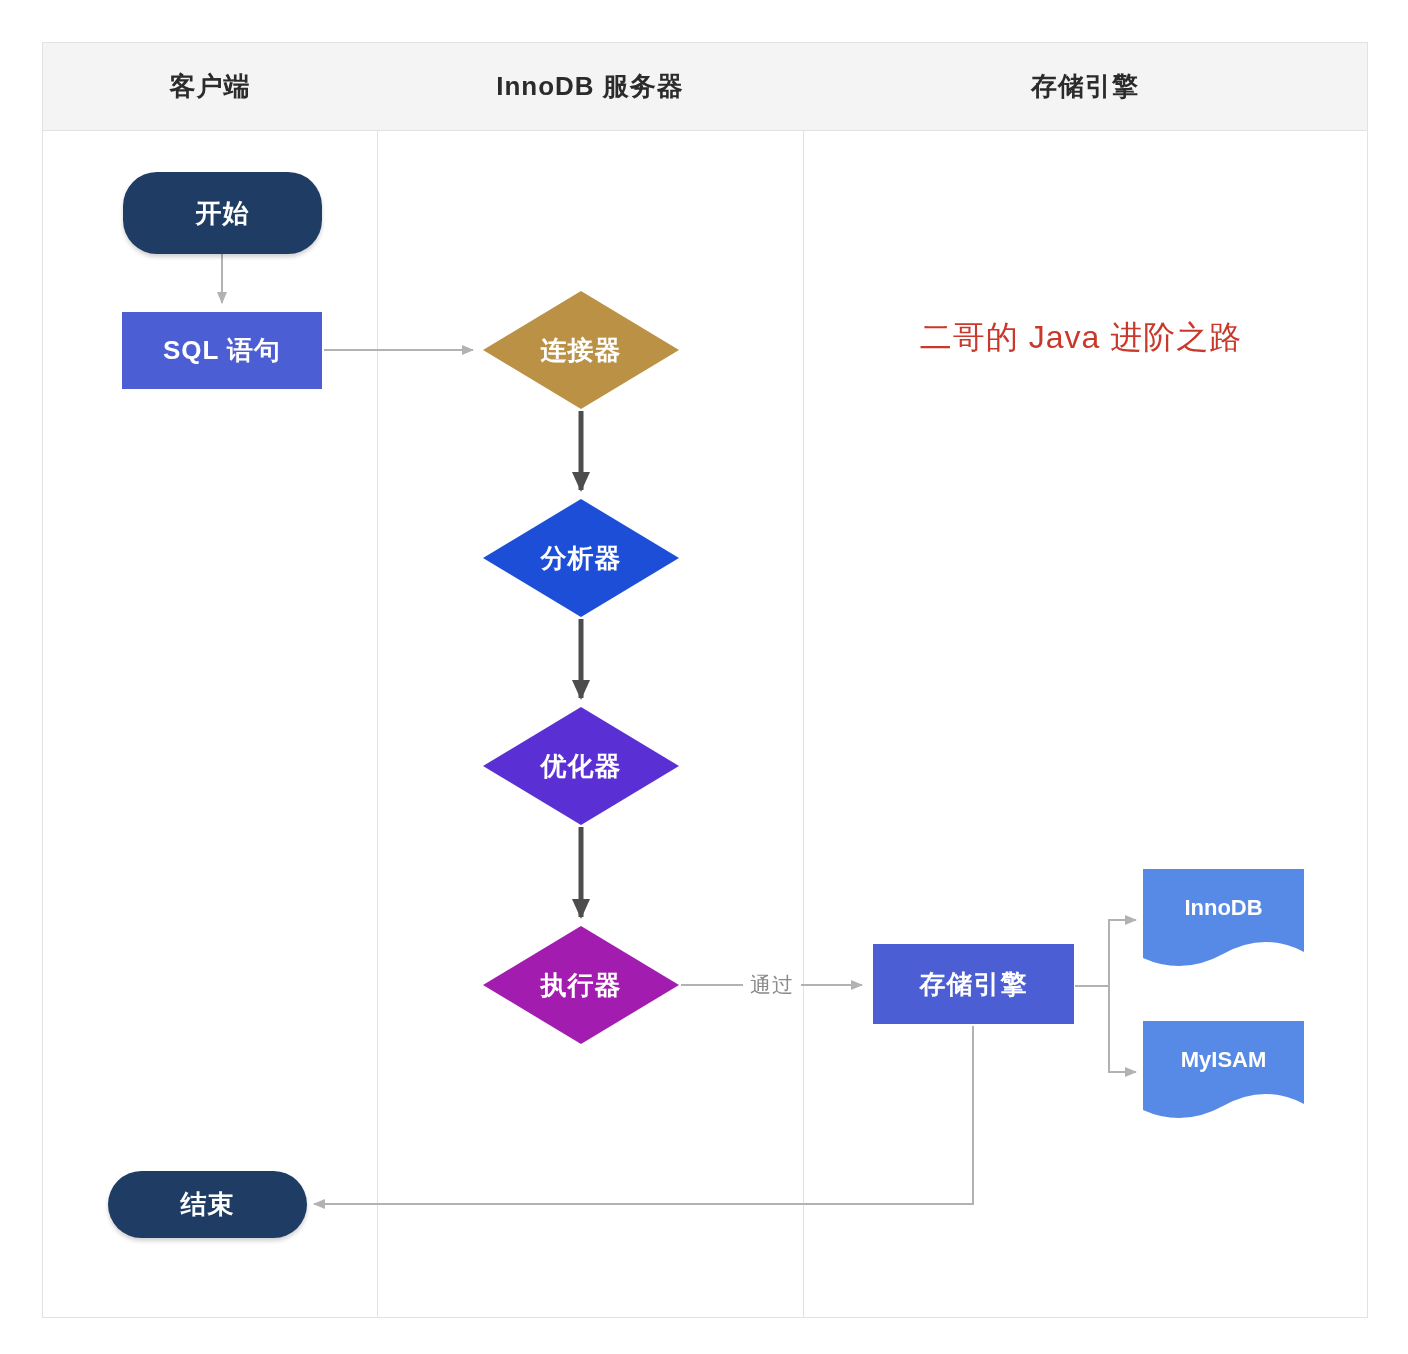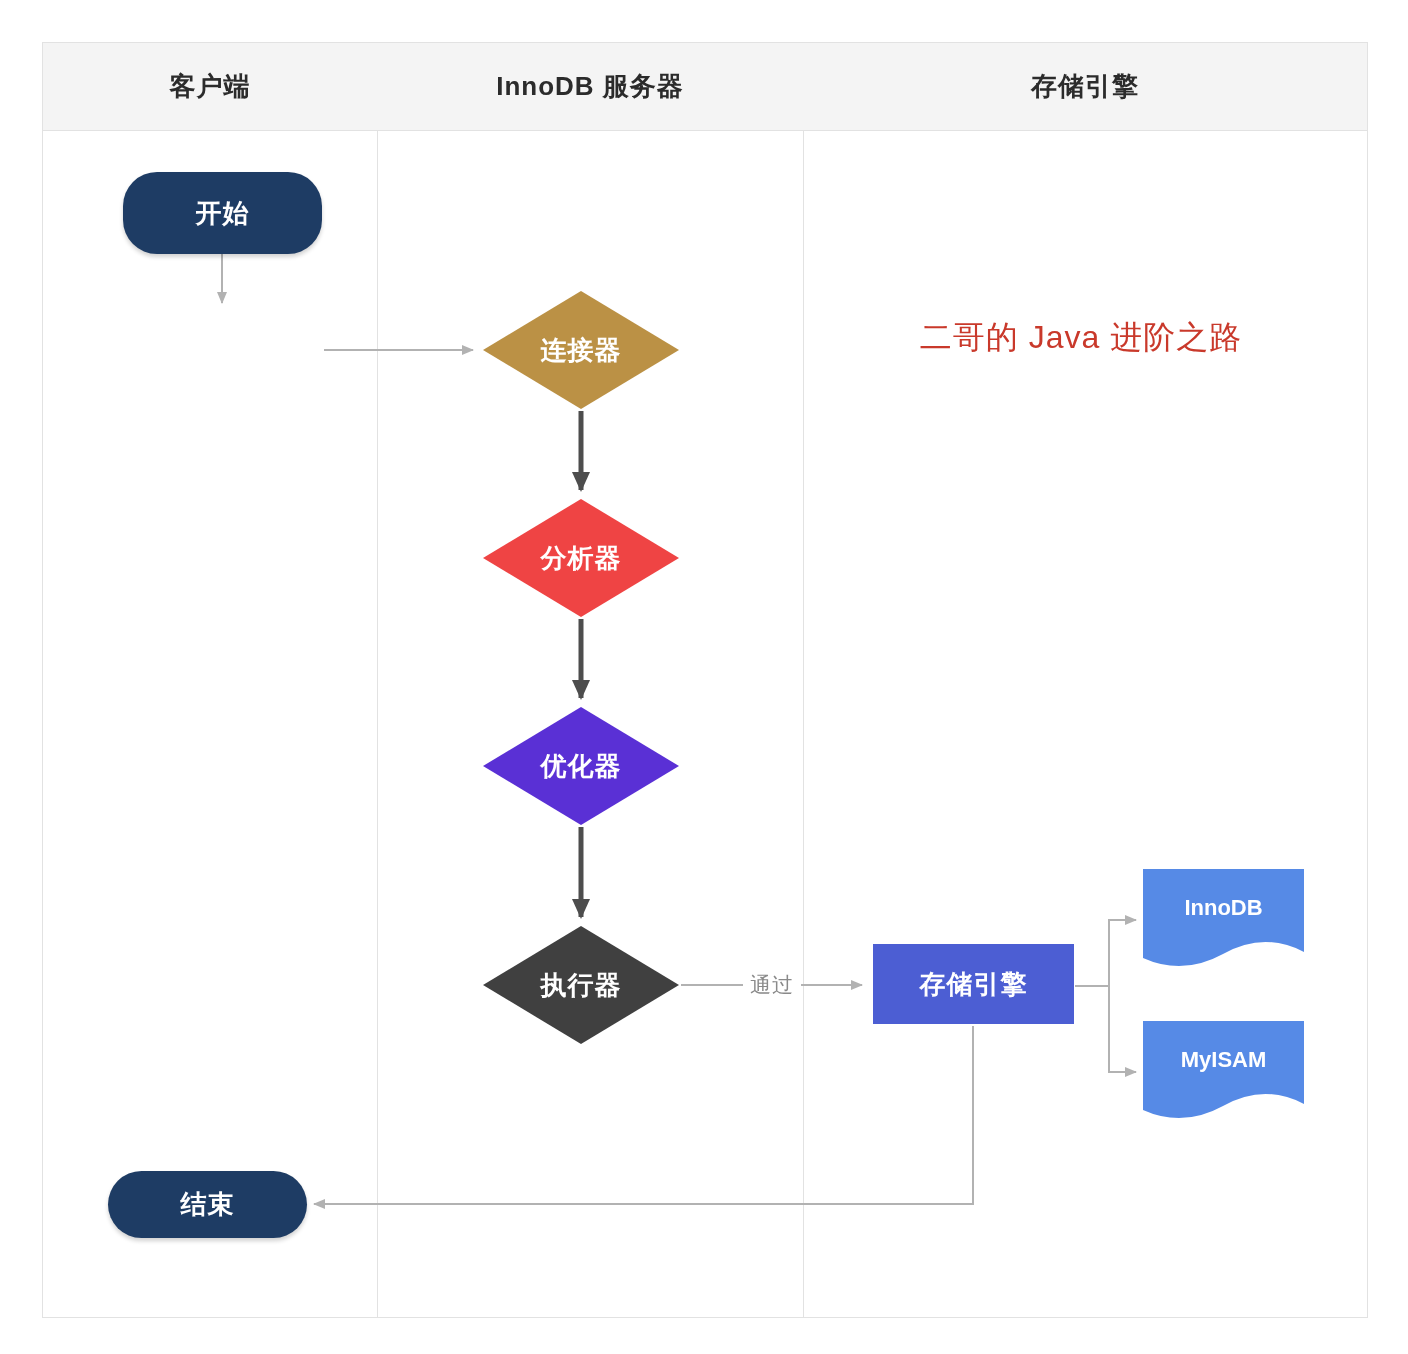--- a/index.html
+++ b/index.html
@@ -64,23 +64,23 @@
     background: #1e3c64;
     border-radius: 34px;
     box-shadow: 0 3px 4px rgba(0,0,0,0.18);
   }
   .process { background: #4c5ed3; }
   .diamond {
     width: 196px; height: 118px;
     clip-path: polygon(50% 0, 100% 50%, 50% 100%, 0 50%);
   }
   .diamond.connector { background: #bb9145; }
-  .diamond.analyzer  { background: #ef4444; }
+  .diamond.analyzer  { background: #1d4ed8; }
   .diamond.optimizer { background: #5a30d5; }
-  .diamond.executor  { background: #404040; }
+  .diamond.executor  { background: #a21caf; }
 
   .doc-node { position: absolute; width: 161px; height: 101px; }
   .doc-node svg { position: absolute; left: 0; top: 0; }
   .doc-node .doc-label {
     position: absolute; left: 0; top: 0; width: 100%; height: 78px;
     display: flex; align-items: center; justify-content: center;
     color: #fff; font-weight: bold; font-size: 22px;
   }
 
   .edge-label {
@@ -158,20 +158,23 @@
 
     <path d="M1109,986 V1072 H1136" stroke="#b2b2b2" stroke-width="2" fill="none" marker-end="url(#arrGray)"></path>
 
     <path d="M973,1026 V1204 H314" stroke="#b2b2b2" stroke-width="2" fill="none" marker-end="url(#arrGray)"></path>
   </svg>
 
   <div id="node-start" class="node terminator">
     <span>开始</span>
   </div>
 
+  <div id="node-sql" class="node process">
+    <span>SQL 语句</span>
+  </div>
 
   <div id="node-connector" class="node diamond connector">
     <span>连接器</span>
   </div>
 
   <div id="node-analyzer" class="node diamond analyzer">
     <span>分析器</span>
   </div>
 
   <div id="node-optimizer" class="node diamond optimizer">

